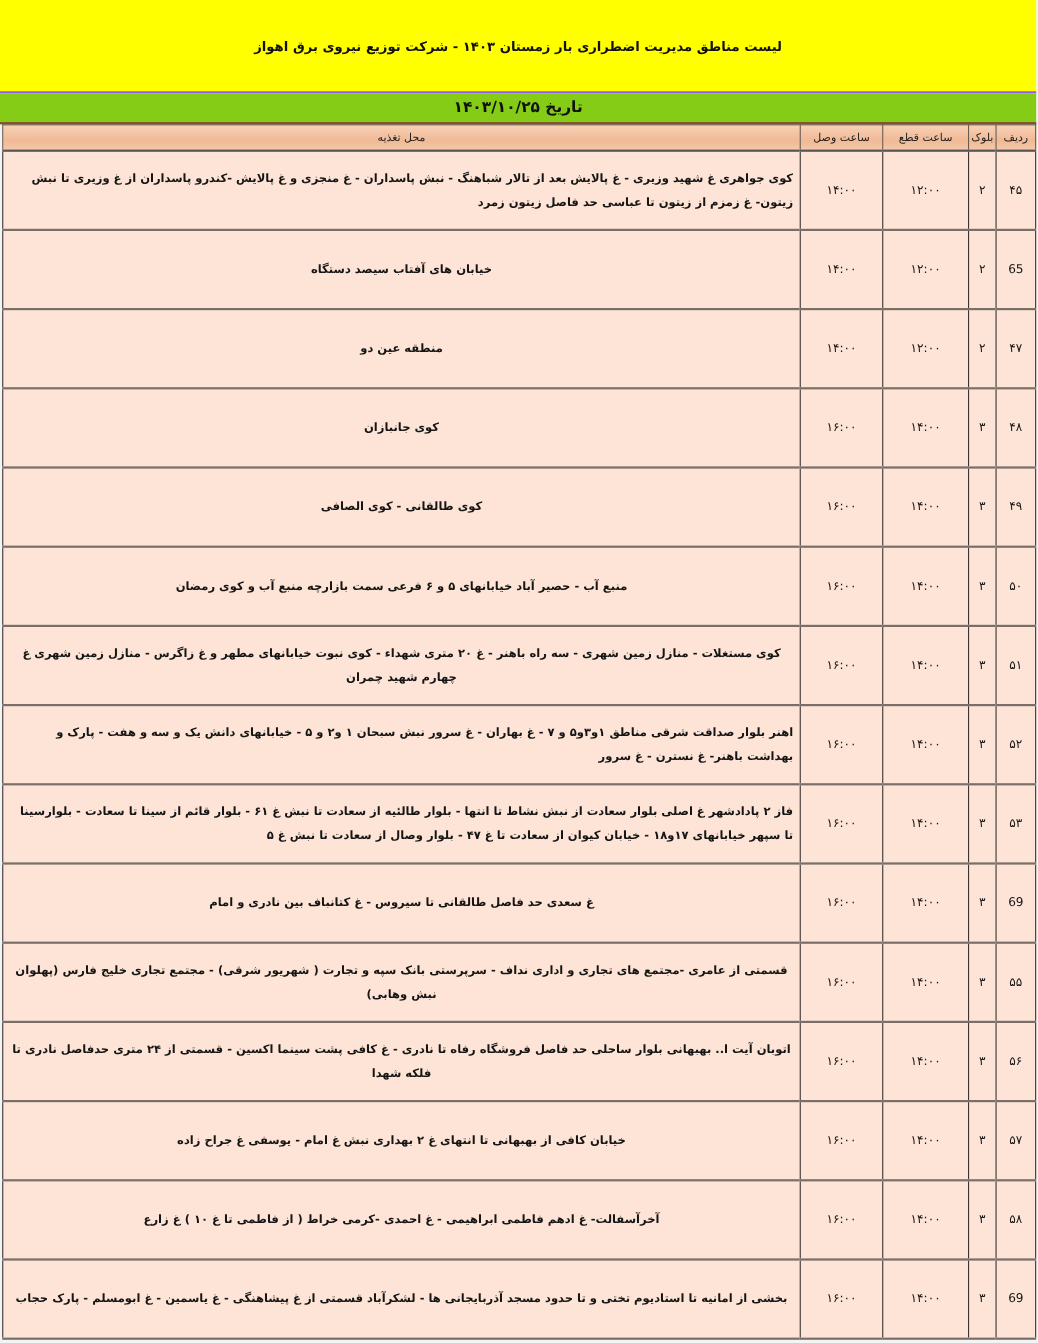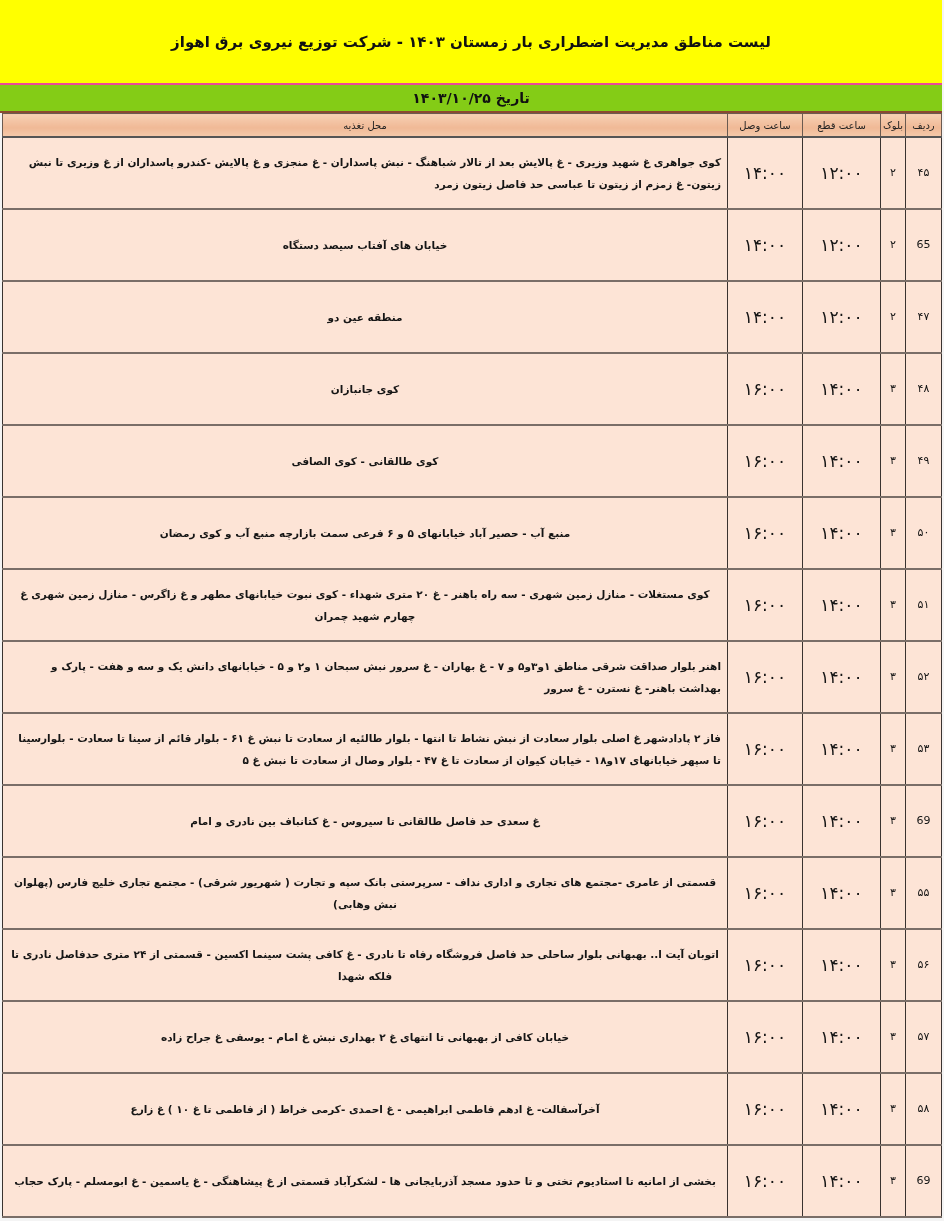--- a/index.html
+++ b/index.html
@@ -8,23 +8,23 @@
     background: #f4f4f4;
     font-family: "DejaVu Sans", sans-serif;
   }
   .sheet {
     position: absolute; left: 0; top: 0; width: 942px;
     direction: rtl;
   }
   .title-bar {
     height: 83px;
     background: #ffff00;
-    border-bottom: 2px solid #ec4899;
+    border-bottom: 2px solid #8b5cf6;
     display: flex; align-items: center; justify-content: center;
-    font-weight: bold; font-size: 15px; color: #111;
+    font-weight: bold; font-size: 12px; color: #111;
   }
   .date-bar {
     height: 26px;
     background: #84cc16;
     border-bottom: 2px solid #8a4a30;
     display: flex; align-items: center; justify-content: center;
     font-weight: bold; font-size: 14px; color: #111;
   }
   table {
     border-collapse: collapse;
@@ -45,21 +45,21 @@
     height: 70px;
     background: #fde4d6;
     border: 1px solid #3a3330;
     border-bottom: 2px solid #7a6e68;
     font-size: 10.5px; font-weight: bold; color: #151515;
     text-align: center; vertical-align: middle;
     padding: 0 6px;
     line-height: 22px;
   }
   td.num { font-weight: normal; font-size: 11px; padding: 0; }
-  td.time { font-weight: normal; font-size: 17px; padding: 0; }
+  td.time { font-weight: normal; font-size: 11px; padding: 0; }
   td.loc { text-align: center; margin-top: 12px; }
   td.loc.wrap { text-align: right; }
   .col-row { width: 36px; }
   .col-block { width: 25px; }
   .col-cut { width: 78px; }
   .col-conn { width: 75px; }
 </style>
 </head>
 <body>
 

